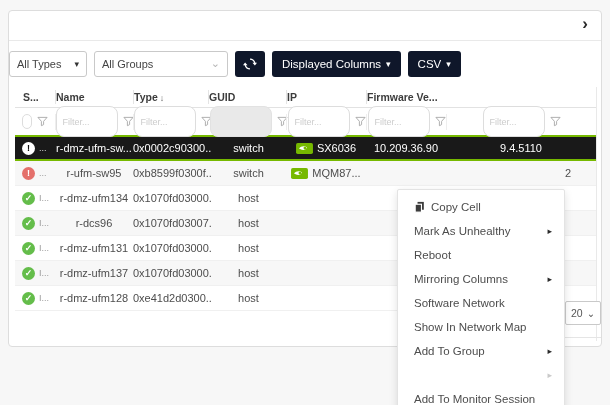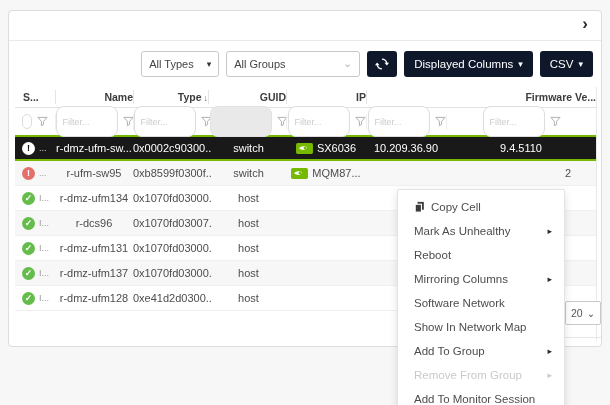--- a/index.html
+++ b/index.html
@@ -4,36 +4,36 @@
 <style>
   html,body{margin:0;padding:0;}
   .page{position:relative;width:610px;height:405px;background:#f7f7f7;
         font-family:"Liberation Sans",sans-serif;overflow:hidden;}
   .card{position:absolute;left:8px;top:10px;width:592px;height:335px;
         background:#fff;border:1px solid #ddd;border-radius:4px;}
   
   .topbar{height:29px;border-bottom:1px solid #e9e9e9;position:relative;}
   .topbar .chev{position:absolute;right:13px;top:3px;font-size:17px;color:#2b2b2b;cursor:pointer;font-weight:bold;}
   
-  .toolbar{height:45px;display:flex;align-items:center;justify-content:flex-end;gap:7px;padding-right:8px;}
+  .toolbar{height:45px;display:flex;align-items:center;gap:7px;padding-right:8px;}
   .ctl{height:24px;border:1px solid #c9c9c9;border-radius:3px;background:#fff;display:flex;
        align-items:center;font-size:11px;color:#444;padding:0 7px;cursor:pointer;}
   .type-select{width:62px;justify-content:space-between;}
   .groups-select{width:118px;justify-content:space-between;}
   .caret-dark{font-size:9px;color:#333;margin-left:4px;}
   .chev-light{font-size:11px;color:#b5b5b5;margin-left:4px;}
   .btn{height:26px;background:#0f172a;color:#fff;border:none;border-radius:3px;font-size:11.5px;
        display:flex;align-items:center;gap:5px;padding:0 10px;cursor:pointer;}
   .btn .caret{font-size:9px;}
   .btn.icon-only{width:30px;justify-content:center;padding:0;}
   
   .table{position:absolute;left:6px;top:76px;width:581px;height:254px;border-right:1px solid #e9e9e9;}
   .hrow{display:flex;height:20px;align-items:center;font-size:10.5px;font-weight:bold;color:#3c3c3c;
         border-bottom:1px solid #e2e2e2;}
-  .hcell{text-align:right;}
+  .hcell{text-align:left;}
   .hrow .hcell+.hcell{border-left:1px solid #e4e4e4;height:14px;line-height:14px;}
   .col0{width:40px;box-sizing:border-box;}
   .col1{width:78px;box-sizing:border-box;}
   .col2{width:78px;box-sizing:border-box;}
   .col3{width:75px;box-sizing:border-box;}
   .col4{width:80px;box-sizing:border-box;}
   .col5{width:80px;box-sizing:border-box;}
   .col6{flex:1;box-sizing:border-box;}
   .hcell.col0{text-align:left;padding-left:8px;}
   .sort-arrow{font-size:9px;color:#666;margin-left:2px;font-weight:normal;}
@@ -319,20 +319,19 @@
         <span>Software Network</span>
       </div>
       <div class="menu-item">
         <span>Show In Network Map</span>
       </div>
       <div class="menu-item">
         <span>Add To Group</span>
         <span class="arrow">▸</span>
       </div>
       <div class="menu-item disabled">
-        <span>Remove From Group</span>
         <span class="arrow">▸</span>
       </div>
       <div class="menu-item">
         <span>Add To Monitor Session</span>
       </div>
     </div>
 </div>
 
 </body></html>

